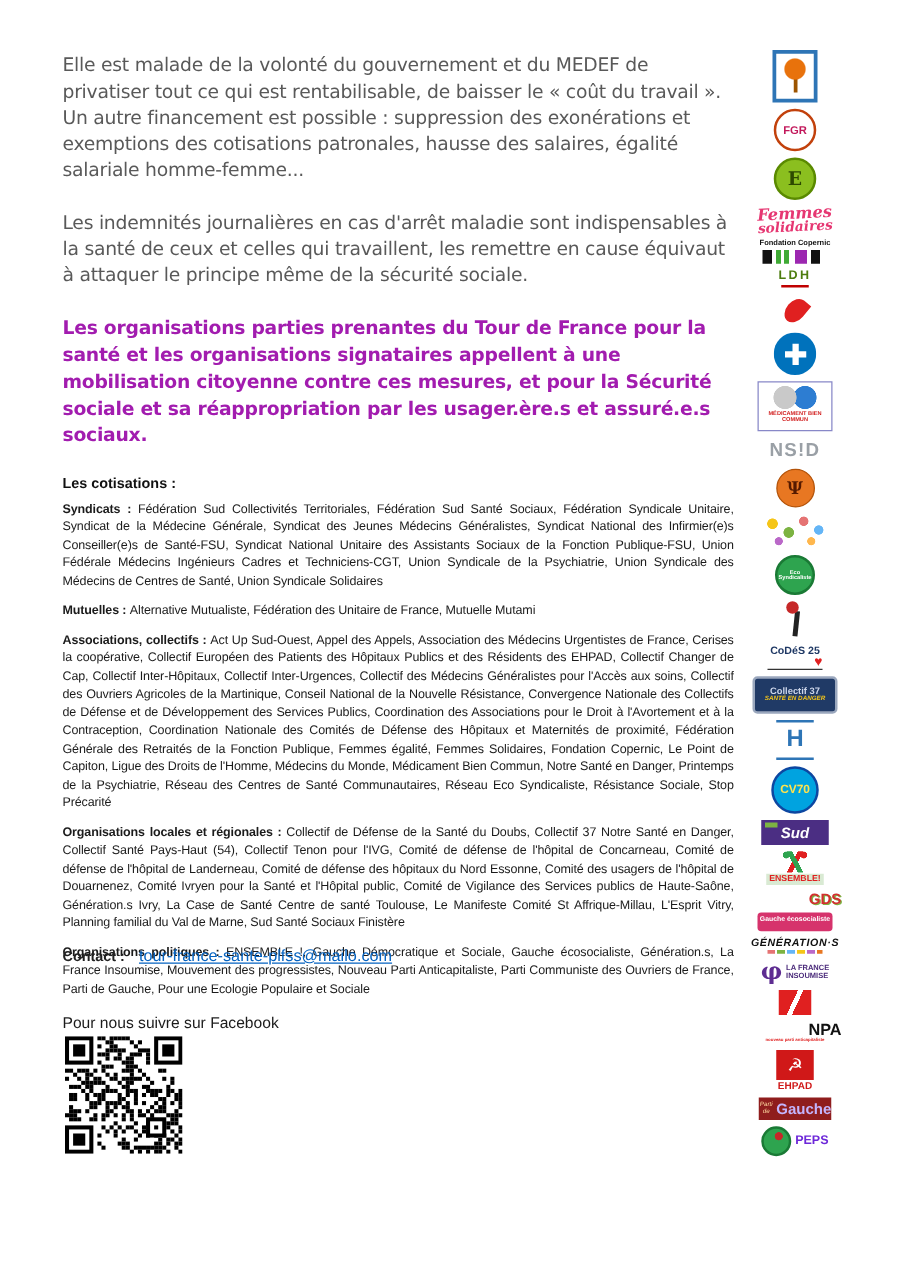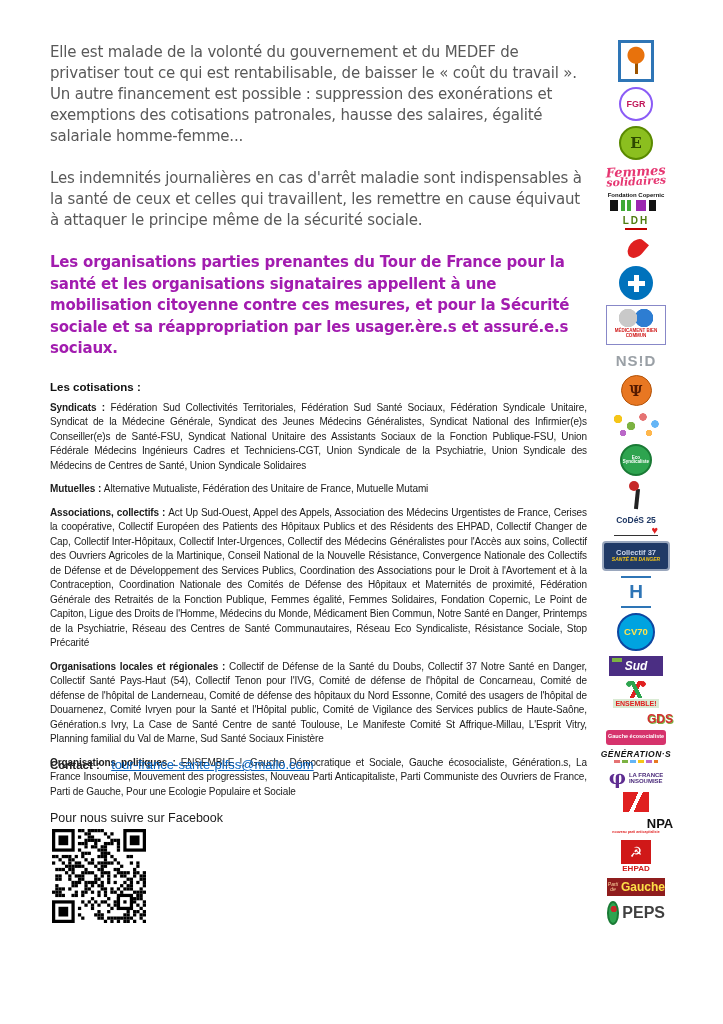--- a/index.html
+++ b/index.html
@@ -21,21 +21,21 @@
   
   .rail{position:absolute;left:596px;top:40px;width:80px;display:flex;
         flex-direction:column;align-items:center;gap:5px;}
   .logo{display:flex;flex-direction:column;align-items:center;}
   .lg{position:relative;display:flex;flex-direction:column;align-items:center;
       justify-content:center;text-align:center;line-height:1;}
   .lg .t1,.lg .t2{display:block;}
   #lg-hopitaux{width:30px;height:36px;border:3px solid #2e75b6;background:
     radial-gradient(circle at 50% 34%,#e8720c 0 8px,rgba(0,0,0,0) 9px),
     linear-gradient(#9c5400,#9c5400) 50% 78%/3px 11px no-repeat,#fff;}
-  #lg-fgr{width:30px;height:30px;border-radius:50%;border:2px solid #8b5cf6;}
+  #lg-fgr{width:30px;height:30px;border-radius:50%;border:2px solid #c2410c;}
   #lg-fgr .t1{font-weight:bold;font-size:9px;color:#c2185b;}
   #lg-fegalite{width:30px;height:30px;border-radius:50%;background:#8bbf1f;
     border:2px solid #5a8a00;}
   #lg-fegalite .t1{font-family:"DejaVu Serif",serif;font-weight:bold;font-size:15px;color:#2d4a00;}
   #lg-fsolidaires{transform:rotate(-3deg);}
   #lg-fsolidaires .t1{font-family:"DejaVu Serif",serif;font-style:italic;font-weight:bold;
     font-size:13px;color:#e63772;}
   #lg-fsolidaires .t2{font-family:"DejaVu Serif",serif;font-style:italic;font-weight:bold;
     font-size:11px;color:#e63772;margin-top:-2px;}
   #lg-copernic{width:62px;}
@@ -113,26 +113,26 @@
   #lg-fi .t2{font-weight:bold;font-size:6px;color:#4a2a7a;text-align:left;white-space:pre-line;}
   #lg-mdp{width:26px;height:20px;background:
     linear-gradient(115deg,rgba(0,0,0,0) 0 44%,#fff 44% 56%,rgba(0,0,0,0) 56%),#e02020;}
   #lg-npa .t1{font-weight:bold;font-size:13px;color:#111;margin-left:48px;}
   #lg-npa .t2{font-size:3.5px;font-weight:bold;color:#e02020;margin-top:1px;}
   #lg-pcof .t1{width:30px;height:24px;background:#d01818;color:#fff;font-size:14px;
     display:flex;align-items:center;justify-content:center;}
   #lg-pcof .t2{font-weight:bold;font-size:8px;color:#d01818;margin-top:1px;}
   #lg-pdg{width:58px;height:18px;background:#8f1d1d;flex-direction:row;gap:2px;}
   #lg-pdg .t1{font-style:italic;font-size:5px;color:#ffd9a0;}
-  #lg-pdg .t2{font-weight:bold;font-size:12px;color:#fde047;}
+  #lg-pdg .t2{font-weight:bold;font-size:12px;color:#c4b5fd;}
   #lg-peps{width:58px;flex-direction:row;gap:3px;}
   #lg-peps::before{content:"";width:20px;height:20px;border-radius:50%;background:
     radial-gradient(circle at 60% 30%,#c62828 0 3px,rgba(0,0,0,0) 3.5px),#2ea44f;
     border:2px solid #1a7a35;}
-  #lg-peps .t1{font-weight:bold;font-size:16px;color:#404040;}
+  #lg-peps .t1{font-weight:bold;font-size:10px;color:#6d28d9;}
 </style>
 </head>
 <body>
 
 <div class="page">
   <div class="main">
     <p class="body-p">Elle est malade de la volonté du gouvernement et du MEDEF de privatiser tout ce qui est rentabilisable, de baisser le « coût du travail ». Un autre financement est possible : suppression des exonérations et exemptions des cotisations patronales, hausse des salaires, égalité salariale homme-femme...</p>
     <p class="body-p">Les indemnités journalières en cas d'arrêt maladie sont indispensables à la santé de ceux et celles qui travaillent, les remettre en cause équivaut à attaquer le principe même de la sécurité sociale.</p>
     <p class="body-p highlight">Les organisations parties prenantes du Tour de France pour la santé et les organisations signataires appellent à une mobilisation citoyenne contre ces mesures, et pour la Sécurité sociale et sa réappropriation par les usager.ère.s et assuré.e.s sociaux.</p>
     <p class="sig-heading">Les cotisations :</p>

